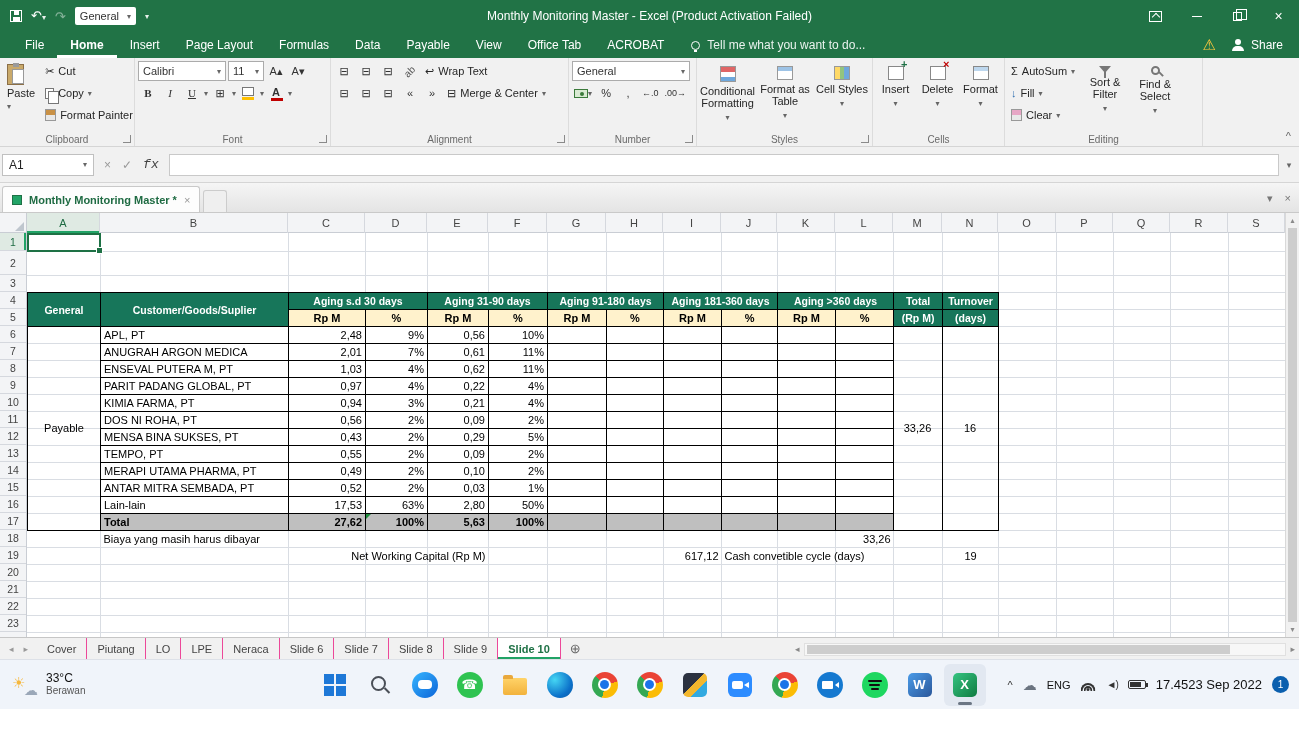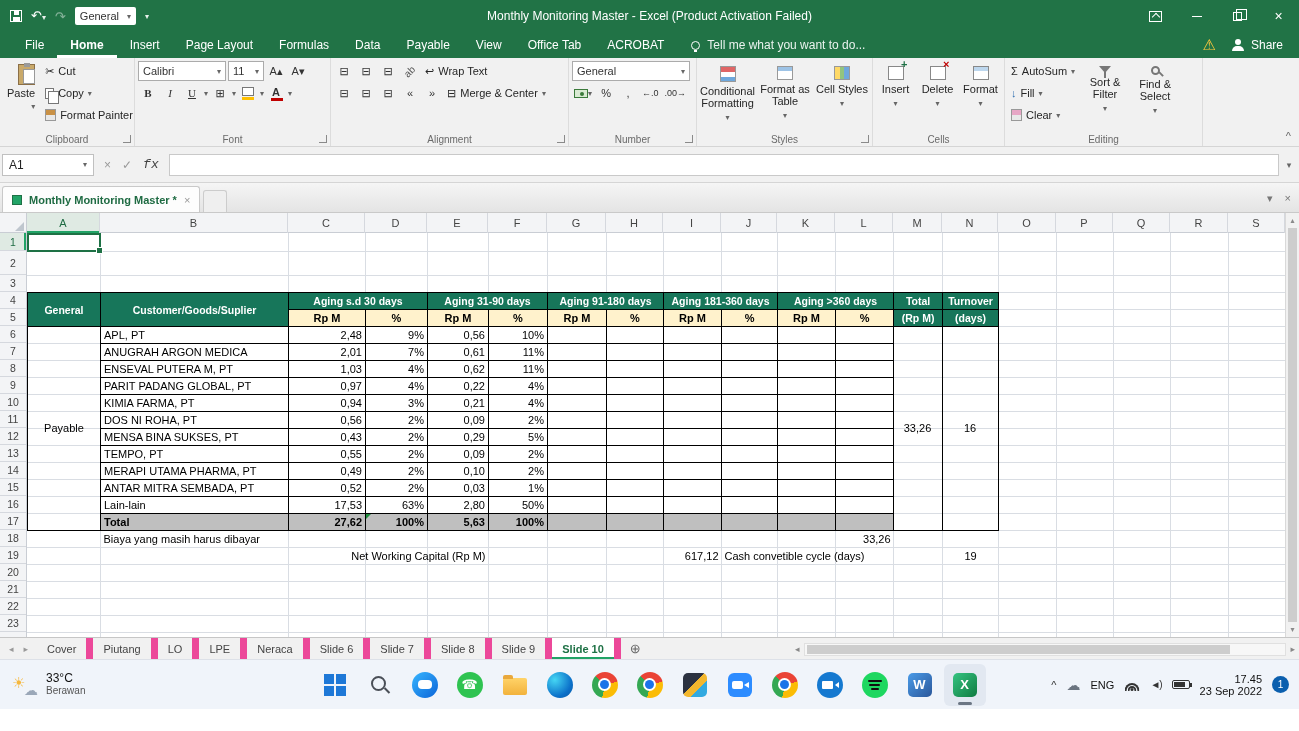--- a/index.html
+++ b/index.html
@@ -41,21 +41,21 @@
   .person::before{content:"";position:absolute;left:3px;top:0;width:6px;height:6px;border-radius:50%;background:#fff;}
   .person::after{content:"";position:absolute;left:0;bottom:0;width:12px;height:5px;border-radius:5px 5px 0 0;background:#fff;}
 
   
   .ribbon{height:89px;background:#F1F1F1;border-bottom:1px solid #D5D5D5;display:flex;position:relative;font-size:11px;}
   .group{position:relative;border-right:1px solid #DCDCDC;padding:3px 3px 15px 3px;display:flex;gap:3px;}
   .glabel{position:absolute;bottom:1px;left:0;right:0;text-align:center;font-size:10px;color:#6a6a6a;}
   .launch{position:absolute;right:3px;bottom:3px;width:8px;height:8px;border-right:1px solid #8a8a8a;border-bottom:1px solid #8a8a8a;}
   .gcol{display:flex;flex-direction:column;gap:2px;}
   .grow2{display:flex;align-items:center;gap:2px;}
-  .bbtn{display:flex;flex-direction:column;align-items:flex-end;gap:2px;padding:3px 4px;text-align:center;line-height:12px;}
+  .bbtn{display:flex;flex-direction:column;align-items:flex-start;gap:2px;padding:3px 4px;text-align:center;line-height:12px;}
   .smrow{display:flex;align-items:center;gap:4px;height:20px;padding:0 3px;white-space:nowrap;}
   .dd{font-size:8px;color:#666;}
   .sel{background:#fff;border:1px solid #ABABAB;height:20px;display:flex;align-items:center;justify-content:space-between;padding:0 4px;font-size:11px;color:#333;}
   .tbtn{min-width:20px;height:20px;display:flex;align-items:center;justify-content:center;padding:0 2px;color:#333;}
   .g-clip{width:135px;}.g-font{width:196px;}.g-align{width:238px;}.g-num{width:128px;}.g-styles{width:176px;}.g-cells{width:132px;}.g-edit{width:198px;}
   .ic-paste{width:17px;height:21px;background:#C9A96A;border:1px solid #8B6F47;position:relative;}
   .ic-paste::before{content:"";position:absolute;left:5px;top:-2px;width:6px;height:4px;background:#9a9a9a;}
   .ic-paste::after{content:"";position:absolute;left:4px;top:4px;width:10px;height:13px;background:#fff;border:1px solid #999;}
   .ic-copy{width:9px;height:11px;border:1px solid #777;background:#fff;position:relative;}
   .ic-copy::after{content:"";position:absolute;left:2px;top:2px;width:9px;height:11px;border:1px solid #777;background:#fff;}
@@ -171,21 +171,21 @@
   .ov{position:absolute;display:flex;align-items:center;justify-content:center;font-size:11px;color:#000;}
   .ov-payable{left:1px;top:93px;width:72px;height:204px;}
   .ov-total{left:866px;top:93px;width:49px;height:204px;}
   .ov-turn{left:915px;top:93px;width:56px;height:204px;}
   .vscroll{position:absolute;right:0;top:0;width:14px;height:424px;background:#F1F1F1;border-left:1px solid #D9D9D9;display:flex;flex-direction:column;align-items:center;padding:3px 0;color:#8a8a8a;font-size:8px;}
   .vthumb{width:9px;flex:1;margin:3px 0;background:#CDCDCD;}
 
   
   .stabs{height:22px;background:#F1F1F1;border-top:1px solid #C6C6C6;display:flex;align-items:stretch;font-size:11px;color:#444;position:relative;}
   .stab-nav{display:flex;align-items:center;gap:10px;padding:0 9px;color:#999;font-size:9px;}
-  .stab{display:flex;align-items:center;padding:0 10px;border-right:7px solid #ec4899;}
+  .stab{display:flex;align-items:center;padding:0 10px;border-right:1px solid #ec4899;}
   .stab.active{background:#fff;color:#1E7145;font-weight:bold;box-shadow:inset 0 -2px 0 #21A366;}
   .stab-add{display:flex;align-items:center;padding:0 9px;color:#666;font-size:13px;}
   .hscroll{position:absolute;right:4px;top:3px;width:500px;height:16px;display:flex;align-items:center;gap:4px;color:#888;font-size:9px;}
   .htrack{flex:1;height:13px;background:#F7F7F7;border:1px solid #E0E0E0;position:relative;}
   .hthumb{position:absolute;left:2px;top:1px;bottom:1px;width:88%;background:#CDCDCD;}
 
   
   .sbar{height:22px;background:#F1F1F1;border-top:1px solid #D0D0D0;display:flex;align-items:center;font-size:11px;color:#444;padding:0 8px;}
   .sbar-right{margin-left:auto;display:flex;align-items:center;gap:9px;}
   .vbtn{width:16px;height:13px;border:1px solid #8a8a8a;background:#fff;position:relative;}
@@ -241,21 +241,21 @@
   .lang{font-size:11px;color:#111;}
   .wifi{width:16px;height:12px;position:relative;}
   .wifi span{position:absolute;left:50%;transform:translateX(-50%);border:2px solid #333;border-bottom:none;border-radius:50% 50% 0 0/100% 100% 0 0;}
   .wifi .a1{bottom:0;width:15px;height:8px;}
   .wifi .a2{bottom:0;width:9px;height:5px;}
   .wifi .a3{bottom:0;width:3px;height:3px;background:#333;border:none;border-radius:50%;}
   .spk{display:flex;align-items:center;font-size:10px;color:#333;letter-spacing:-1px;}
   .batt{width:18px;height:9px;border:1px solid #333;border-radius:2px;position:relative;}
   .batt::before{content:"";position:absolute;left:1px;top:1px;bottom:1px;width:11px;background:#333;}
   .batt::after{content:"";position:absolute;right:-3px;top:2px;width:2px;height:4px;background:#333;}
-  .clock{display:flex;flex-direction:column;align-items:flex-end;line-height:12px;font-size:11px;color:#111;text-align:center;}
+  .clock{display:flex;flex-direction:row;align-items:flex-end;line-height:12px;font-size:13px;color:#111;text-align:center;}
   .badge{width:17px;height:17px;border-radius:50%;background:var(--taskbar_badge_blue,#0B5FAE);color:#fff;font-size:10px;display:flex;align-items:center;justify-content:center;}
 </style>
 </head>
 <body>
 
 <div id="root">
 
   <div class="titlebar">
     <div class="qat">
       <span class="ic-save"></span>

